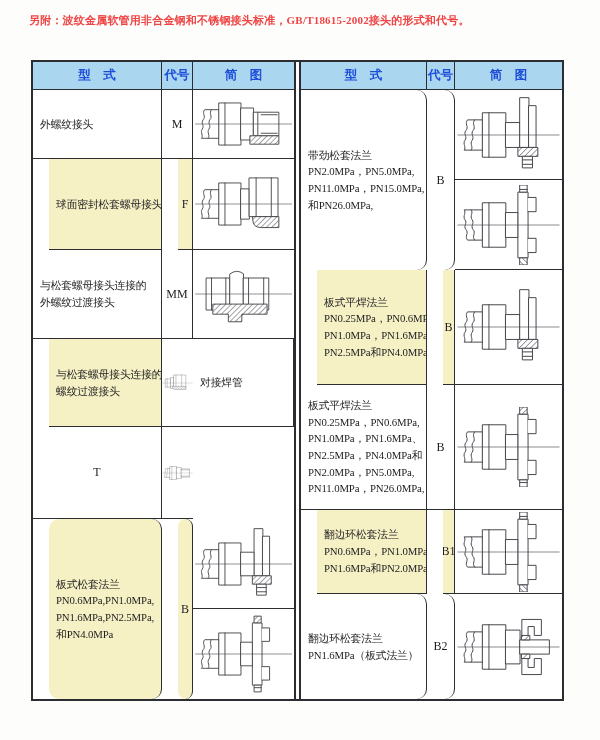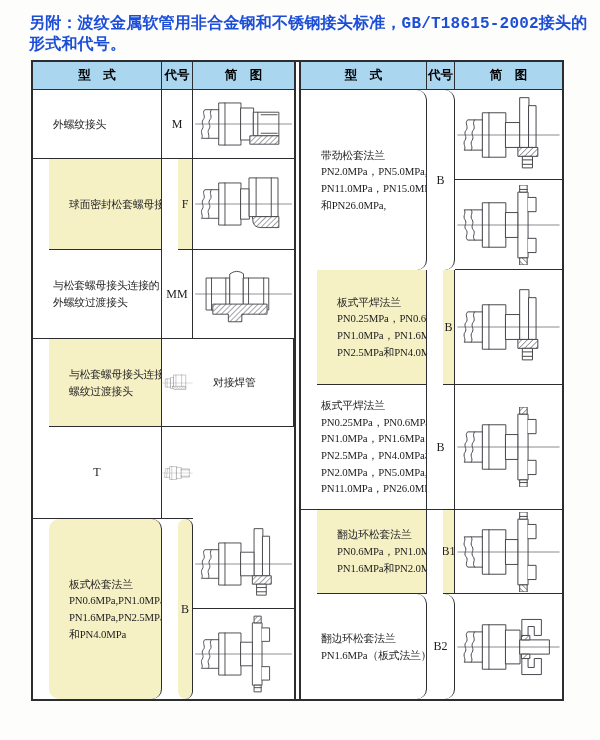--- a/index.html
+++ b/index.html
@@ -1,34 +1,34 @@
 <!DOCTYPE html>
 <html><head>
 <meta charset="utf-8">
 <style>
   html,body{margin:0;padding:0;}
   .page{position:relative;width:600px;height:740px;background:#fdfdfc;color:#1d1d20;
         font-family:"Liberation Serif",serif;overflow:hidden;}
-  .title{position:absolute;left:29px;top:13px;width:560px;font-family:Liberation Mono, monospace;
-         font-weight:bold;font-size:16px;letter-spacing:0.2px;color:#1d4ed8;}
+  .title{position:absolute;left:29px;top:13px;width:560px;font-family:Liberation Serif, serif;
+         font-weight:bold;font-size:11px;letter-spacing:0.2px;color:#ef4444;}
   .tbl{position:absolute;left:31px;top:60px;width:529px;border:2px solid #2c2d30;display:flex;background:#fff;}
   .gap{width:3px;background:#fdfdfc;}
   .half{display:grid;box-sizing:border-box;}
   .half.left{width:263px;border-right:2px solid #2c2d30;
      grid-template-columns:129px 31px 1fr;
      grid-template-rows:28px 69px 91px 89px 88px 92px 90px 90px;}
   .half.right{flex:1;border-left:2px solid #2c2d30;
      grid-template-columns:126px 28px 1fr;
      grid-template-rows:28px 90px 90px 115px 125px 84px 105px;}
   .c{box-sizing:border-box;border-right:1.4px solid #2c2d30;border-bottom:1.4px solid #2c2d30;
      background:#fff;display:flex;align-items:center;justify-content:center;overflow:hidden;}
   .nr{border-right:none;} .nb{border-bottom:none;border-radius:10px;}
   .hd{background:#abd6f0;font-family:"Liberation Sans",sans-serif;font-weight:bold;
-      font-size:12.5px;border-bottom:1.8px solid #2c2d30;color:#000000;}
-  .type{justify-content:flex-start;padding:4px 2px 4px 20px;font-size:10.8px;line-height:1.55;
+      font-size:12.5px;border-bottom:1.8px solid #2c2d30;color:#1d4ed8;}
+  .type{justify-content:flex-start;padding:4px 2px 4px 7px;font-size:10.8px;line-height:1.55;
         white-space:pre;letter-spacing:-0.15px;}
   .code{font-size:12px;}
   .yl{background:#f6f1c4;margin-left:16px;}
   .diag{background:#fff;}
   svg.fig{width:110px;height:80px;stroke:#45464b;fill:none;stroke-width:1.1;
           stroke-linejoin:round;stroke-linecap:round;}
 </style>
 </head>
 <body>
 

